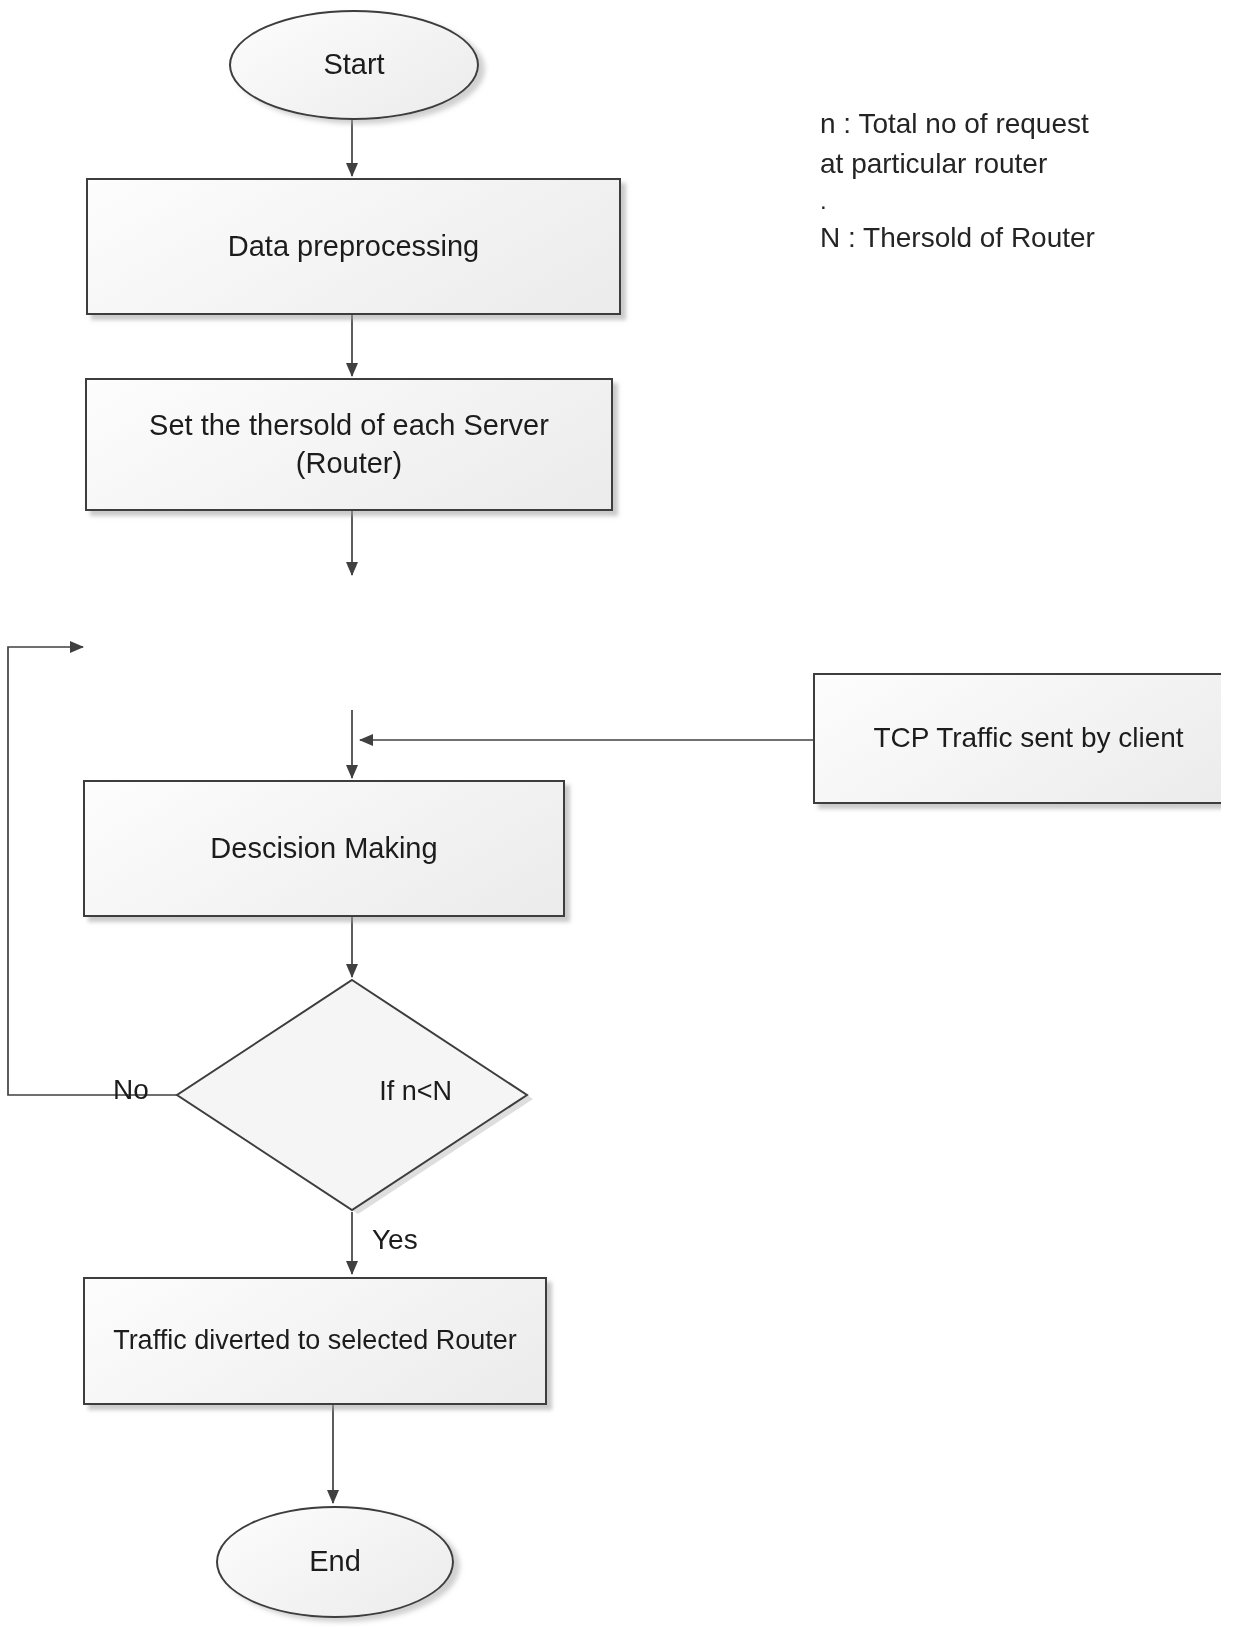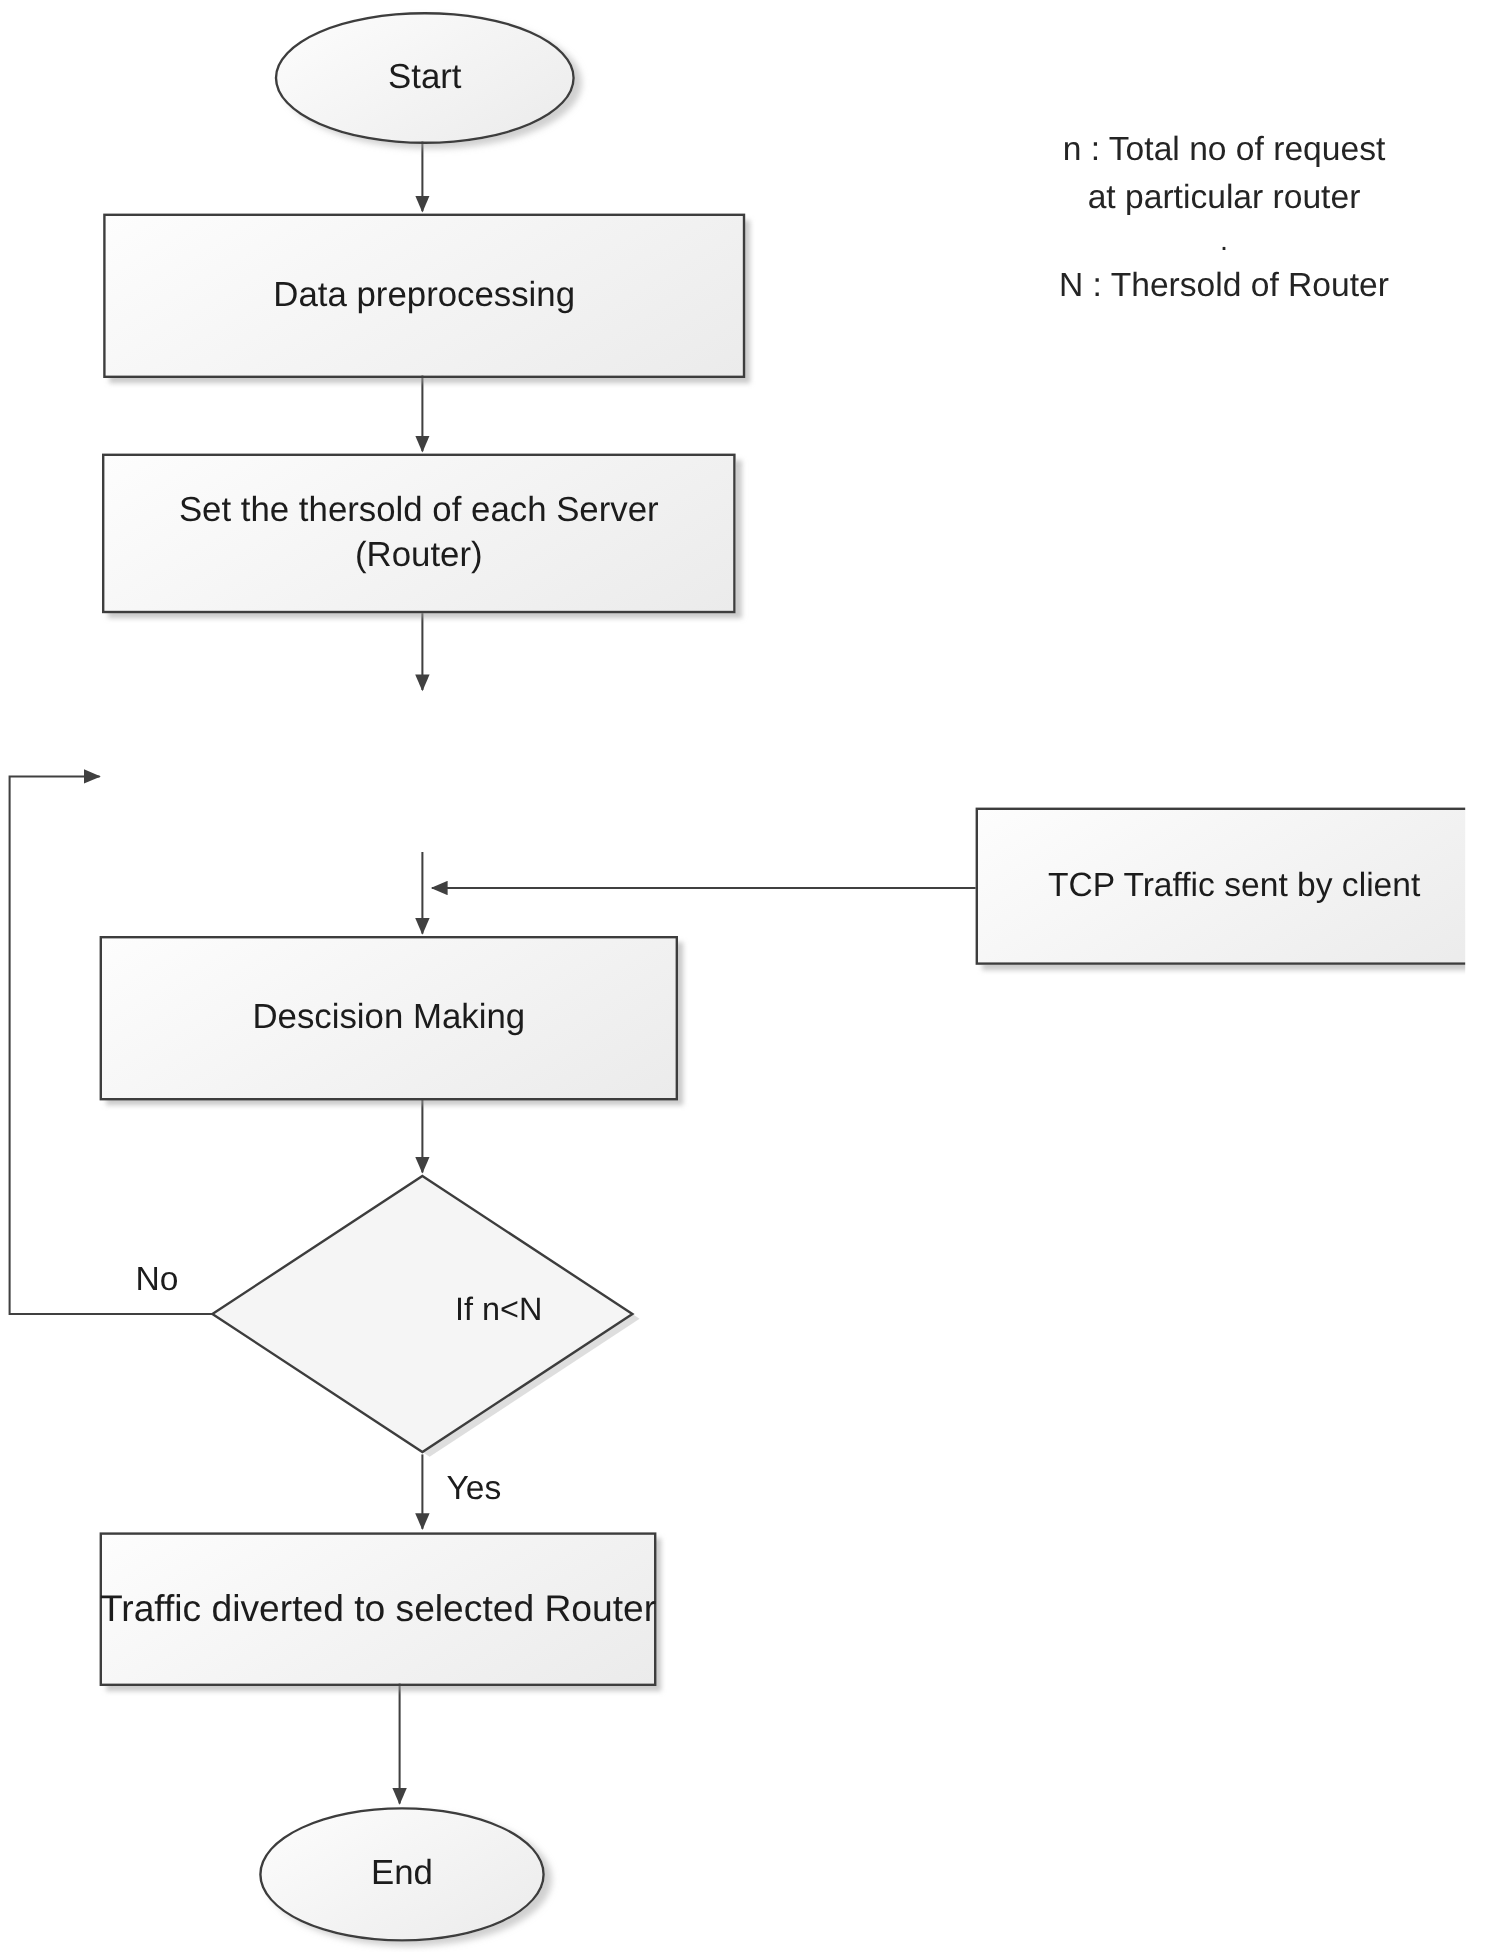--- a/index.html
+++ b/index.html
@@ -55,33 +55,32 @@
     text-align: right;
     font-size: 27px;
     color: #1c1c1c;
   }
   .legend {
     position: absolute;
     z-index: 3;
     left: 820px;
     top: 104px;
     width: 400px;
-    text-align: center;
     font-size: 28px;
     color: #242424;
   }
   .legend .lg-line { line-height: 40px; }
   .legend .lg-dot  { line-height: 34px; font-size: 24px; }
   #n-start { left: 229px; top: 10px;  width: 246px; height: 106px; }
   #n-prep  { left: 86px;  top: 178px; width: 531px; height: 133px; }
   #n-set   { left: 85px;  top: 378px; width: 528px; height: 133px; padding: 0 25px; box-sizing: border-box; text-align: center; }
   #n-train { left: 86px;  top: 577px; width: 515px; height: 133px; }
   #n-tcp   { left: 813px; top: 673px; width: 427px; height: 127px; font-size: 28px; }
   #n-dec   { left: 83px;  top: 780px; width: 478px; height: 133px; }
-  #n-div   { left: 83px;  top: 1277px; width: 460px; height: 124px; font-size: 31px; white-space: nowrap; }
+  #n-div   { left: 83px;  top: 1277px; width: 460px; height: 124px; font-size: 27px; white-space: nowrap; }
   #n-end   { left: 216px; top: 1506px; width: 234px; height: 108px; }
 </style>
 </head>
 <body>
 
 <div class="canvas">
 
   <svg class="wires" width="1255" height="1627" viewBox="0 0 1255 1627">
     <defs>
       <marker id="arr" markerUnits="userSpaceOnUse" markerWidth="15" markerHeight="12" viewBox="0 0 15 12" refX="13" refY="6" orient="auto">
@@ -127,21 +126,21 @@
   <div class="diamond-label">If n&lt;N</div>
 
   <div class="node" id="n-div">
     <span>Traffic diverted to selected Router</span>
   </div>
 
   <div class="node terminator" id="n-end">
     <span>End</span>
   </div>
 
-  <div class="label" style="left:113px; top:1050px;">No</div>
+  <div class="label" style="left:113px; top:1074px;">No</div>
   <div class="label" style="left:372px; top:1224px;">Yes</div>
 
   <div class="legend">
     <div class="lg-line">n : Total no of request</div>
     <div class="lg-line">at particular router</div>
     <div class="lg-dot">.</div>
     <div class="lg-line">N : Thersold of Router</div>
   </div>
 
 </div>

